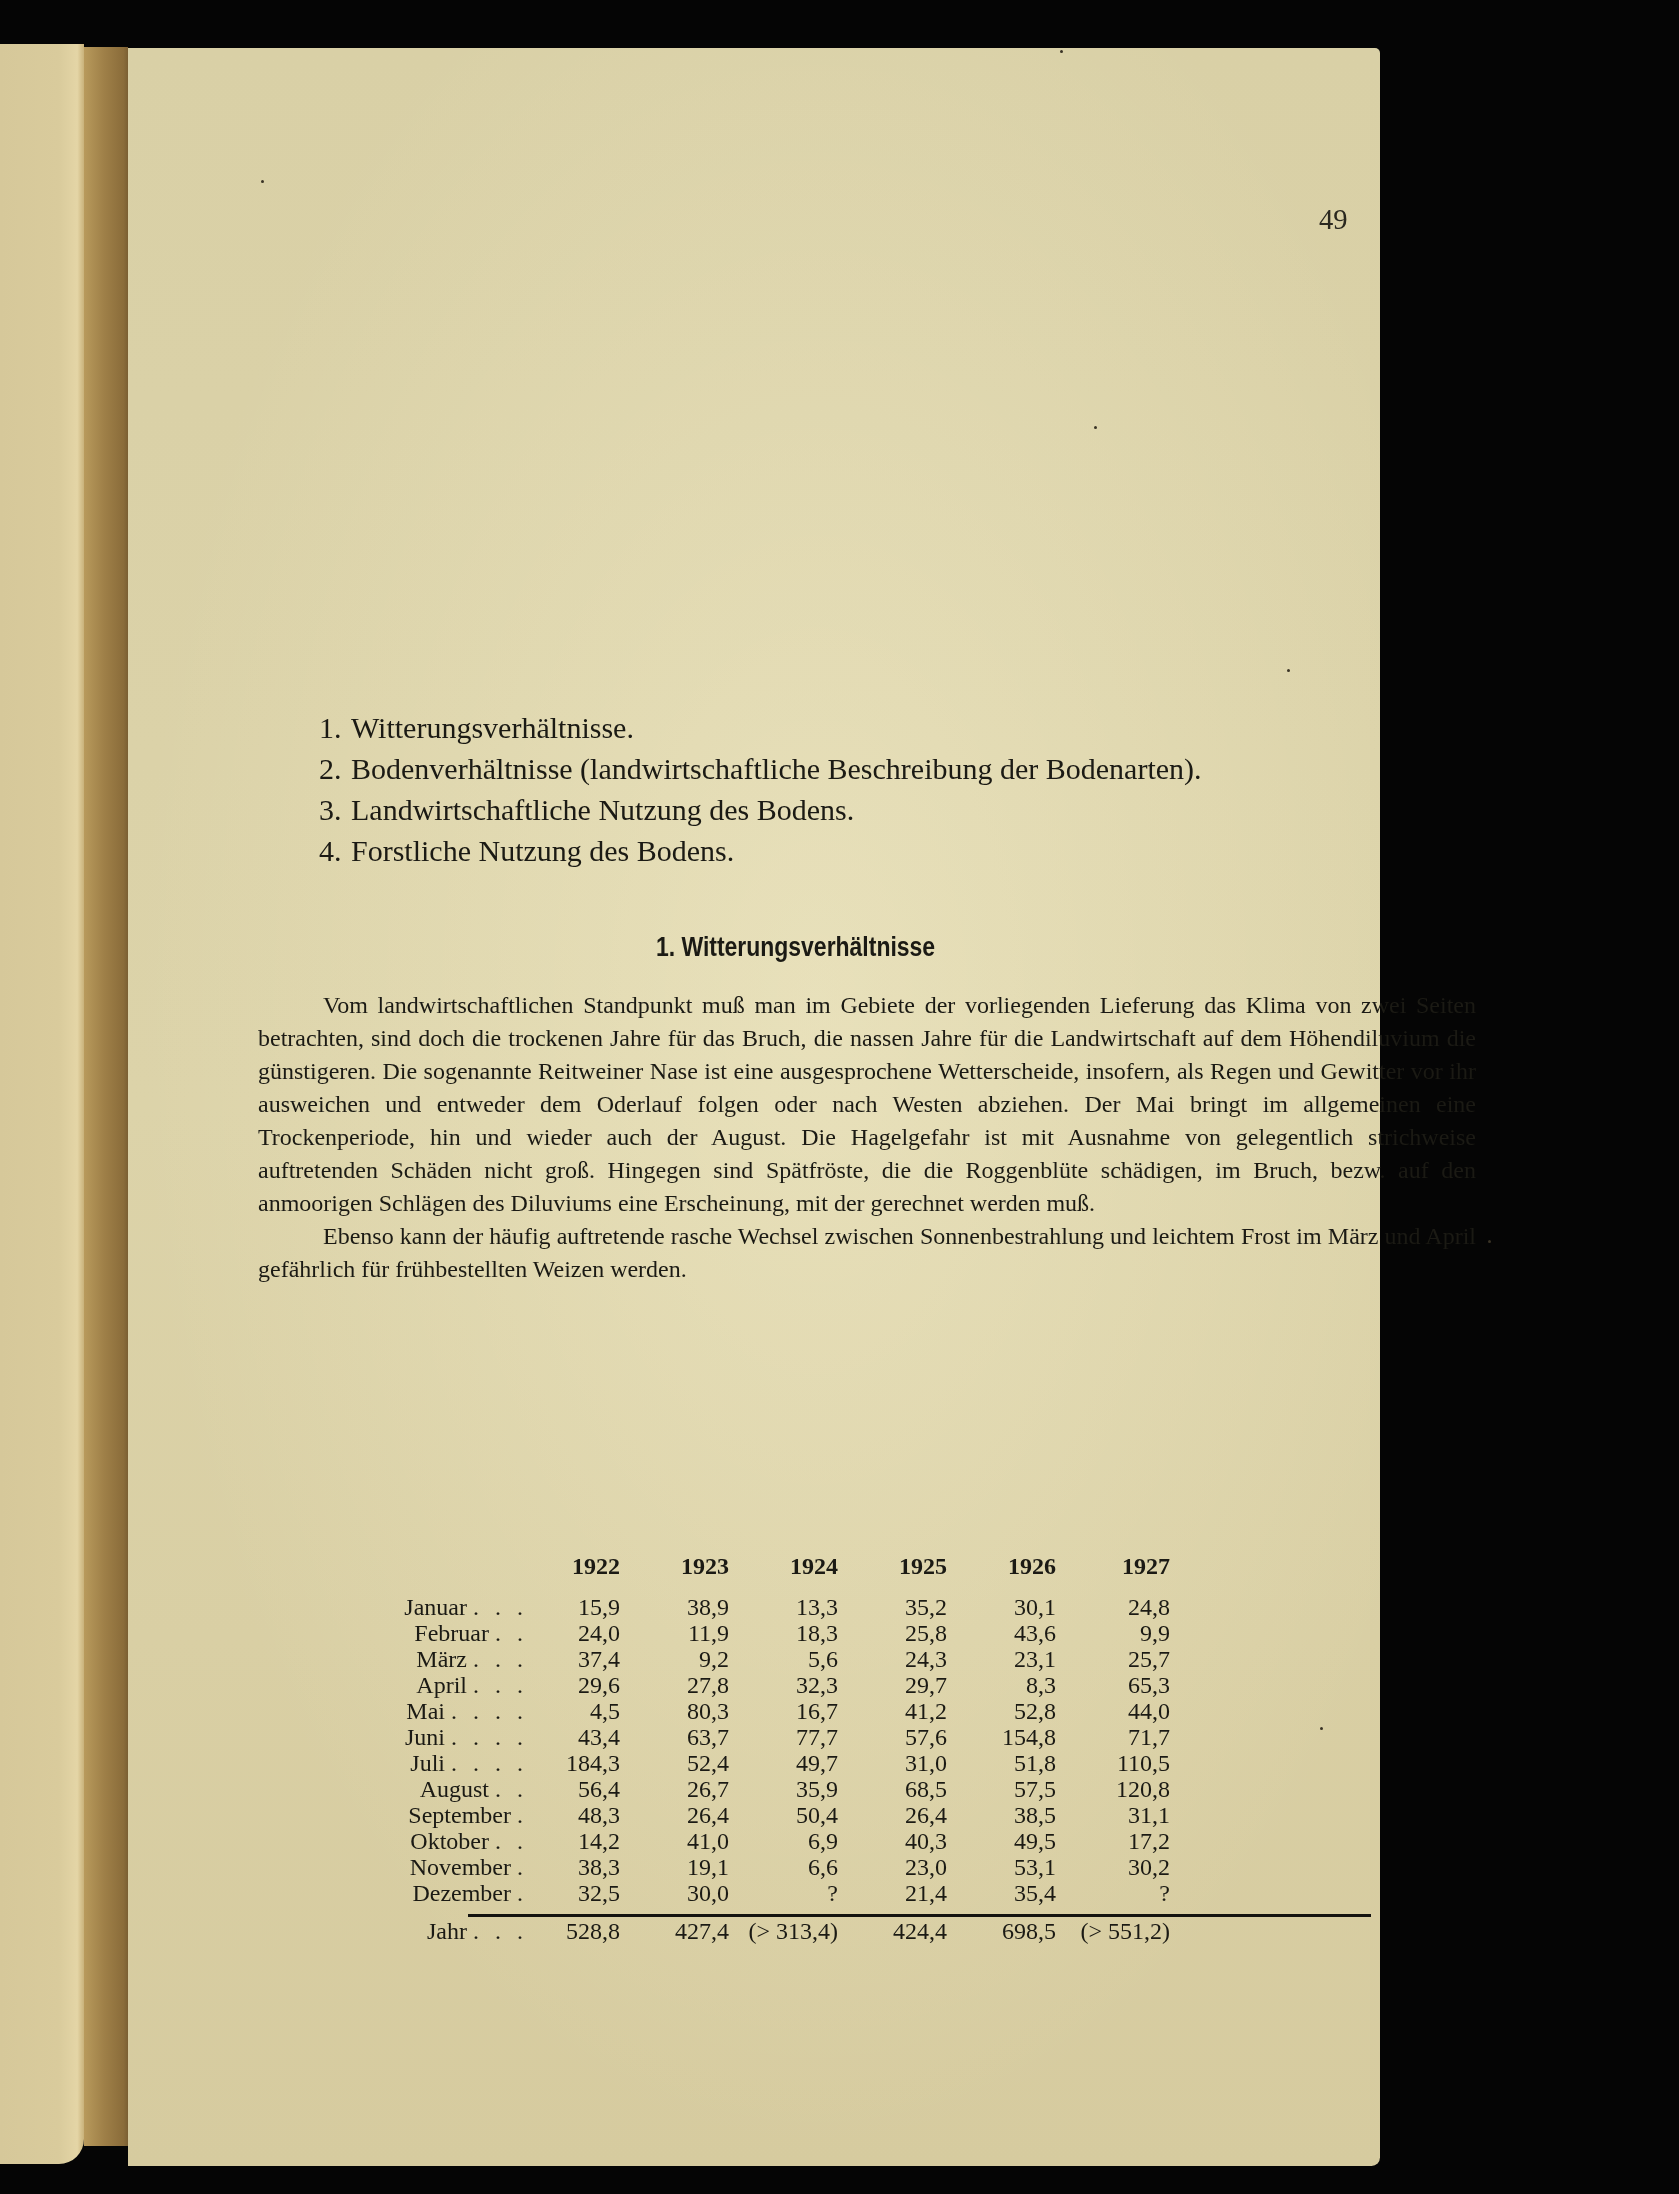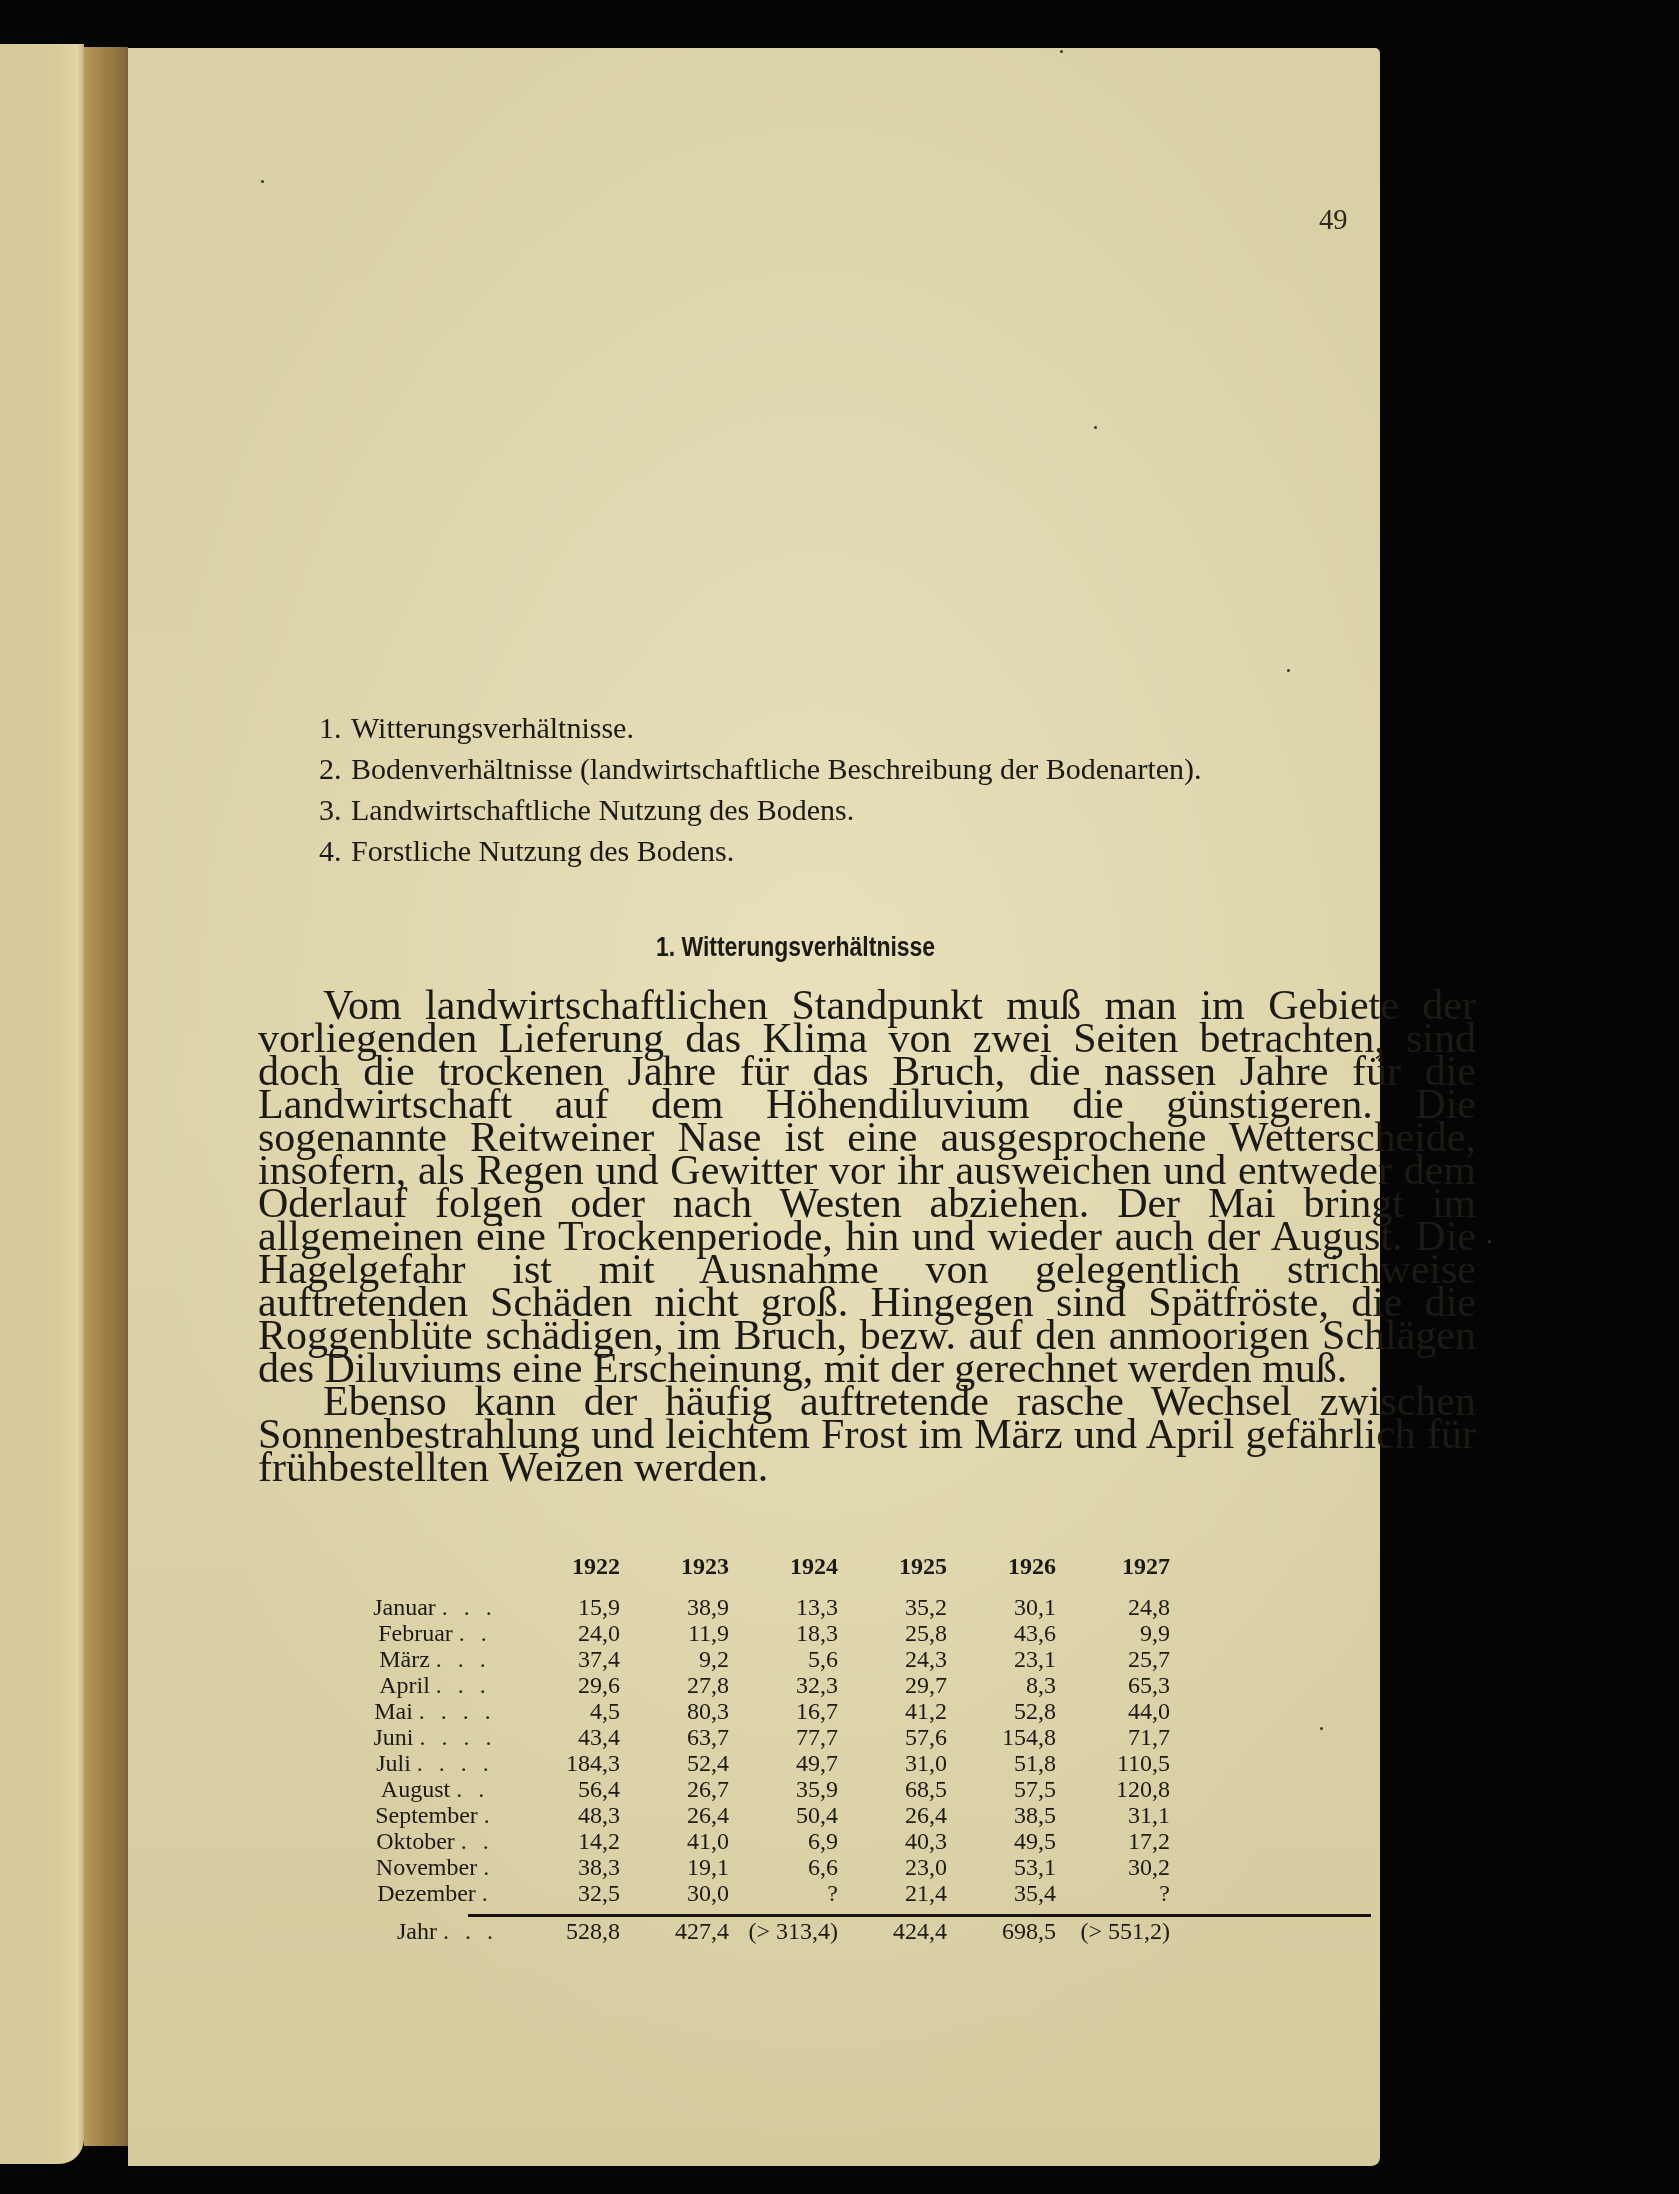--- a/index.html
+++ b/index.html
@@ -93,21 +93,21 @@
     font-weight: bold;
     font-size: 28px;
     transform: scaleX(0.82);
     margin: 0;
   }
   .body-text {
     position: absolute;
     left: 130px;
     top: 941px;
     width: 1218px;
-    font-size: 42px;
+    font-size: 24px;
     line-height: 33px;
     text-align: justify;
   }
   .body-text p {
     margin: 0;
     text-indent: 65px;
   }
   
   .rain-table {
     position: absolute;
@@ -121,21 +121,21 @@
     font-weight: bold;
     text-align: right;
     padding: 0 0 15px 0;
   }
   .rain-table td {
     padding: 0;
     text-align: right;
     white-space: nowrap;
   }
   .rain-table td.month {
-    text-align: center;
+    text-align: right;
     width: 161px;
     white-space: nowrap;
     margin-top: 43px;
   }
   .rain-table td.month .dots {
     letter-spacing: 5px;
   }
   .rain-table .c1 { width: 92px; }
   .rain-table .c2 { width: 109px; }
   .rain-table .c3 { width: 109px; }

